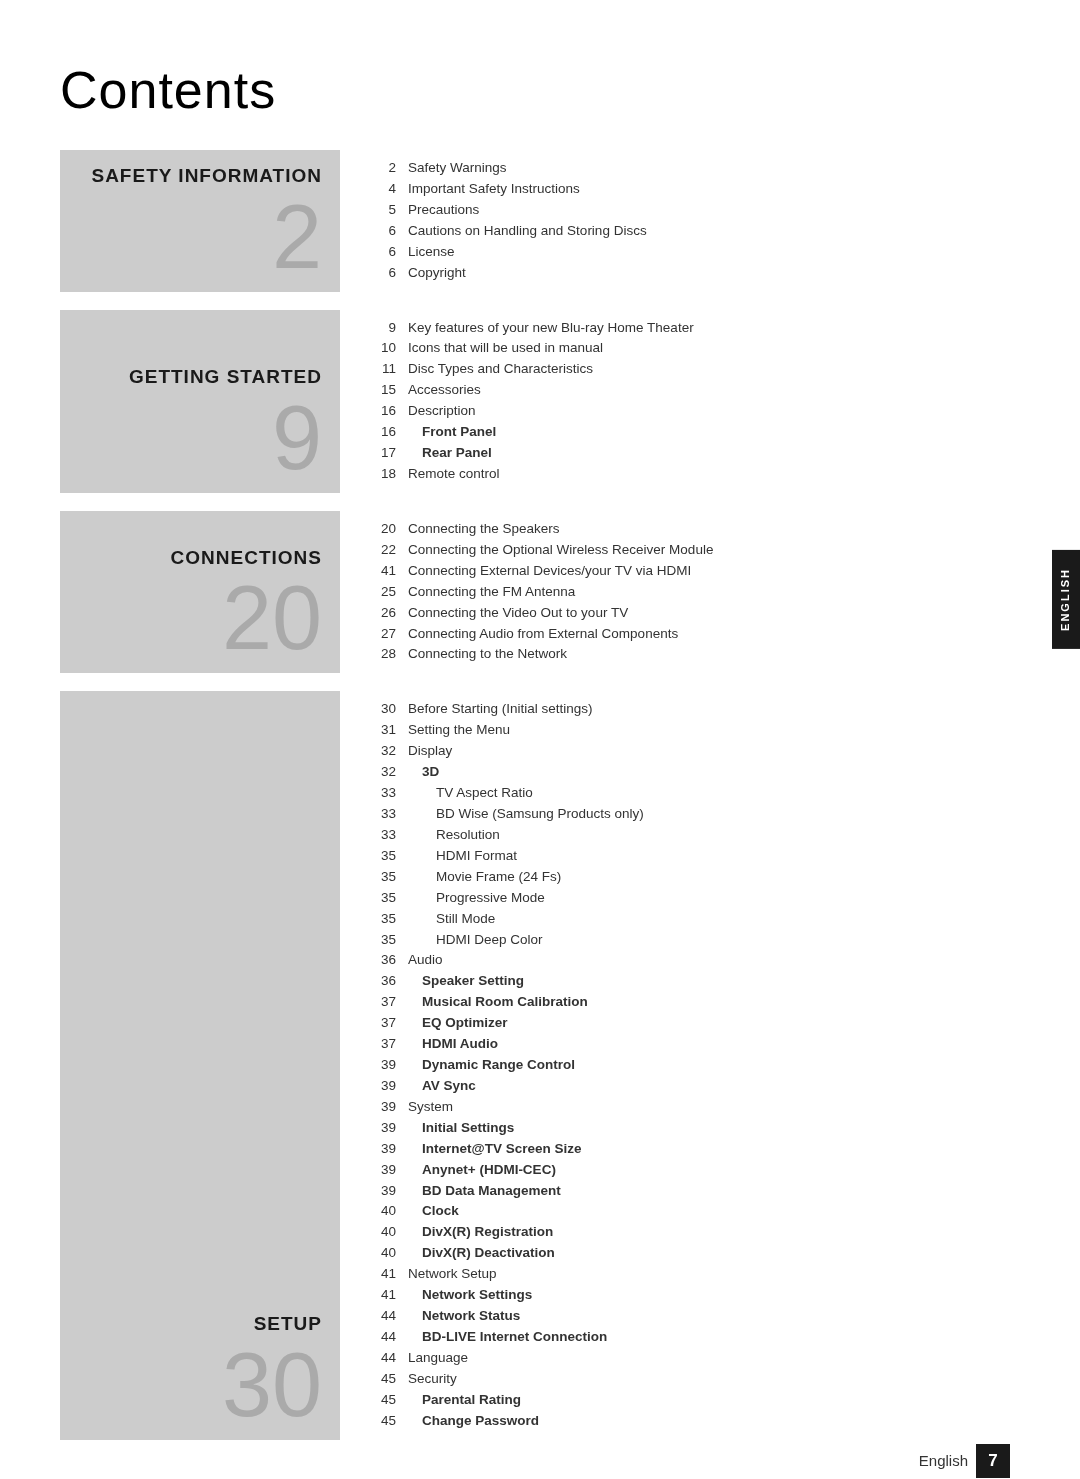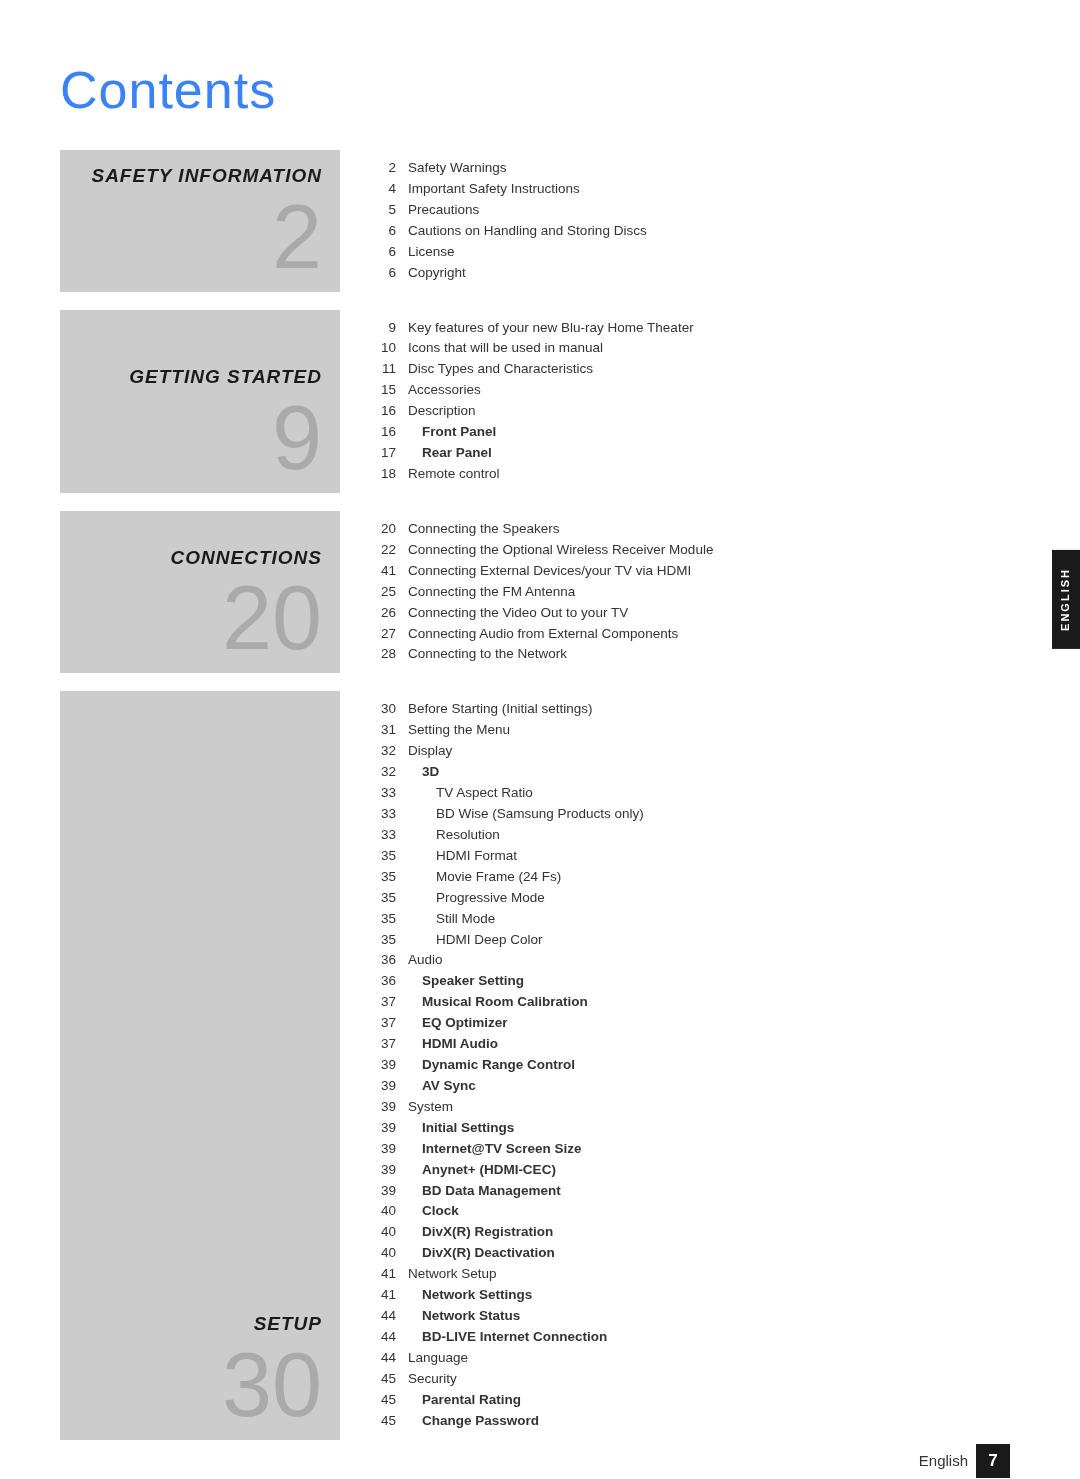--- a/index.html
+++ b/index.html
@@ -13,21 +13,21 @@
     }
 
     .page-content {
       padding: 60px 60px 60px 60px;
       position: relative;
     }
 
     .page-title {
       font-size: 52px;
       font-weight: 200;
-      color: #3b82f6;
+      color: #000000;
       margin-bottom: 30px;
       letter-spacing: 1px;
     }
 
     .section {
       display: flex;
       margin-bottom: 10px;
       align-items: stretch;
     }
 
@@ -43,21 +43,20 @@
       position: relative;
     }
 
     .section-title {
       font-size: 19px;
       font-weight: 900;
       color: #1a1a1a;
       letter-spacing: 1px;
       text-align: left;
       line-height: 1.2;
-      font-style: italic;
     }
 
     .section-number {
       font-size: 90px;
       font-weight: 300;
       color: #aaaaaa;
       line-height: 1;
       text-align: right;
       margin-top: 4px;
     }

